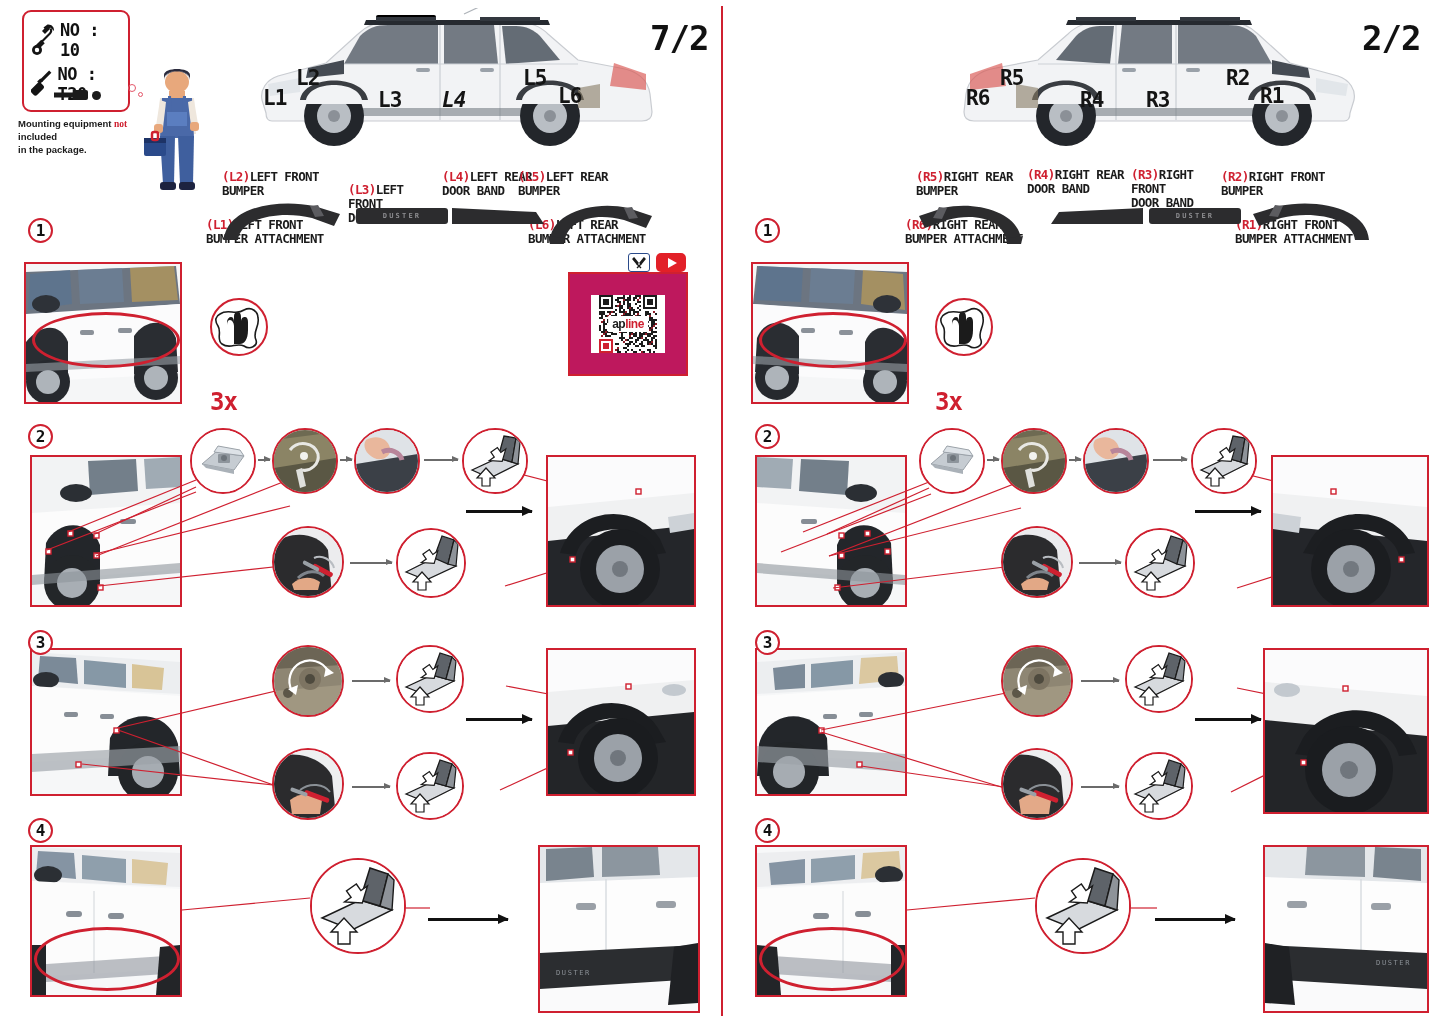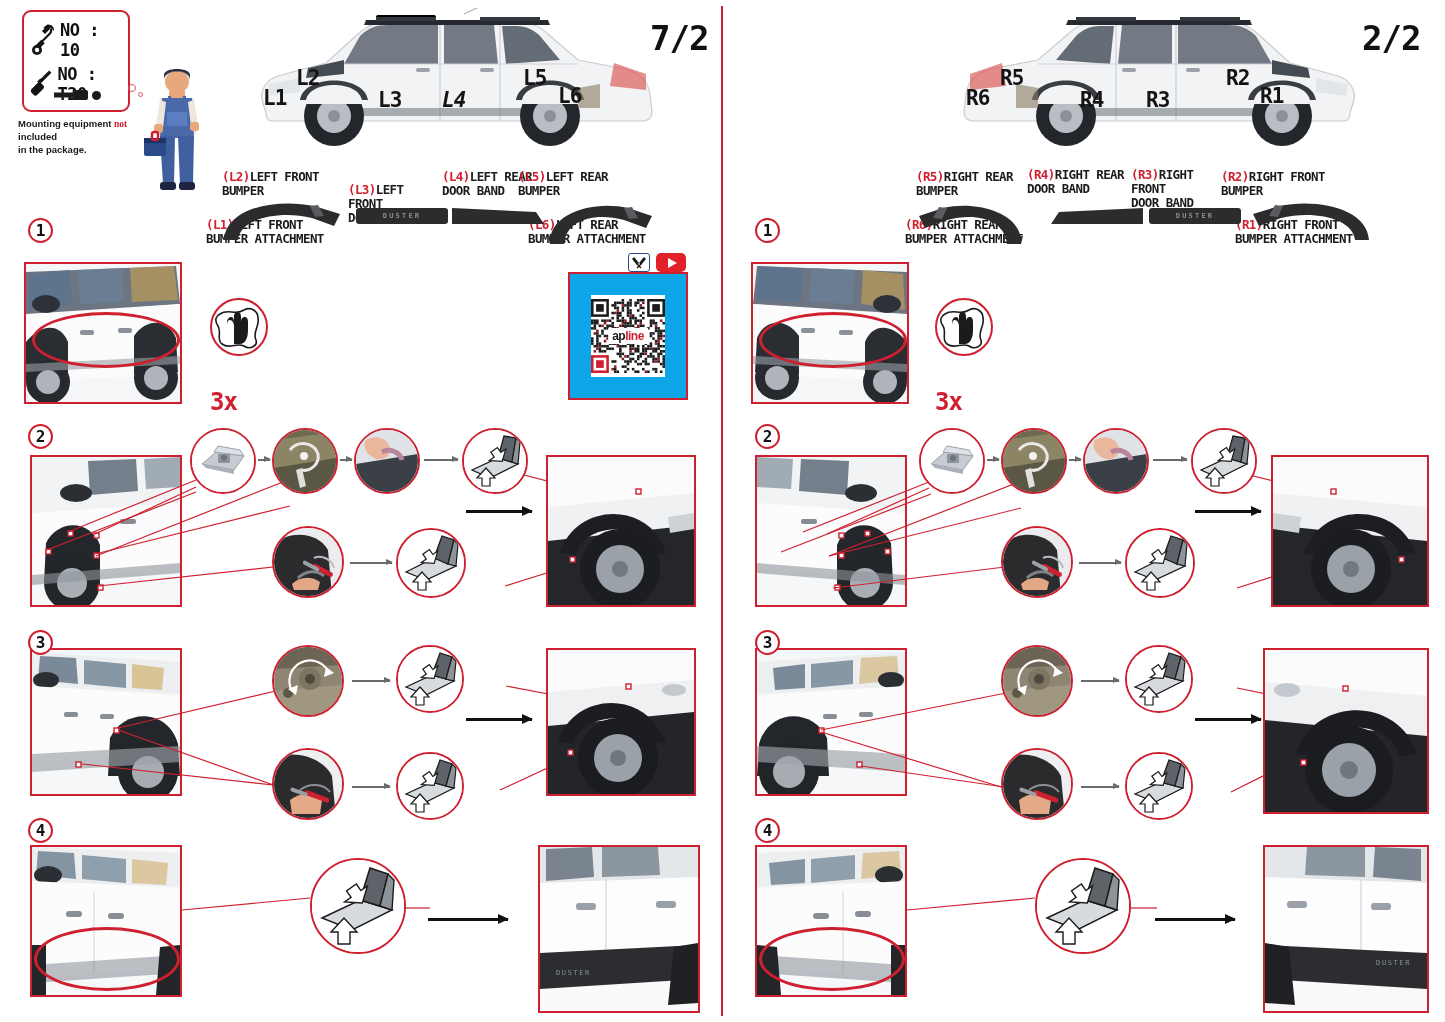--- a/index.html
+++ b/index.html
@@ -72,22 +72,22 @@
   .part-shape { position: absolute; }
   .band {
     background: #2c2c2e; border-radius: 3px;
     display: flex; align-items: center; justify-content: center;
   }
   .band-text {
     color: #8d8d90; font-family: "Liberation Sans Mono", monospace;
     font-size: 7px; letter-spacing: 2.2px; font-weight: bold;
   }
   
-  .qr-wrap { position: absolute; left: 568px; top: 272px; width: 120px; height: 128px;
-             border: 2px solid #cf2030; background: #0ea5e9; padding: 21px; }
+  .qr-wrap { position: absolute; left: 568px; top: 272px; width: 120px; height: 104px;
+             border: 2px solid #cf2030; background: #be185d; padding: 21px; }
   .qr-canvas { width: 100%; height: 100%; position: relative; background: #fff; }
   .qr-brand {
     position: absolute; left: 50%; top: 50%; transform: translate(-50%,-50%);
     background: #fff; padding: 1px 4px; font-size: 12px; font-weight: bold;
     font-family: "Liberation Sans", sans-serif; letter-spacing: -0.5px; z-index: 5;
   }
   .qr-brand .ap { color: #1b1b1b; }
   .qr-brand .line { color: #cf2030; }
   .icon-tools-sq {
     position: absolute; left: 628px; top: 253px; width: 22px; height: 19px;

